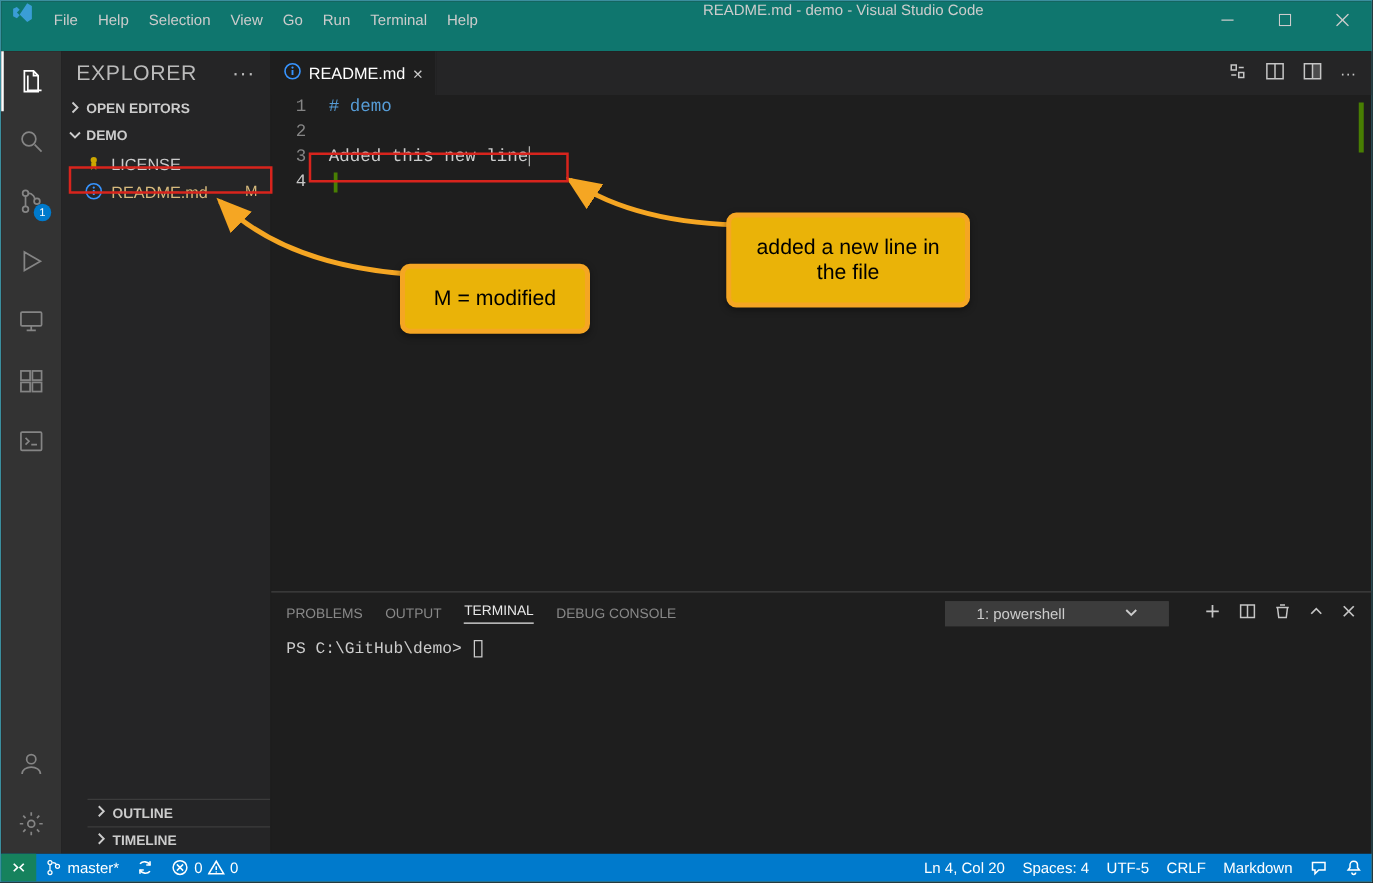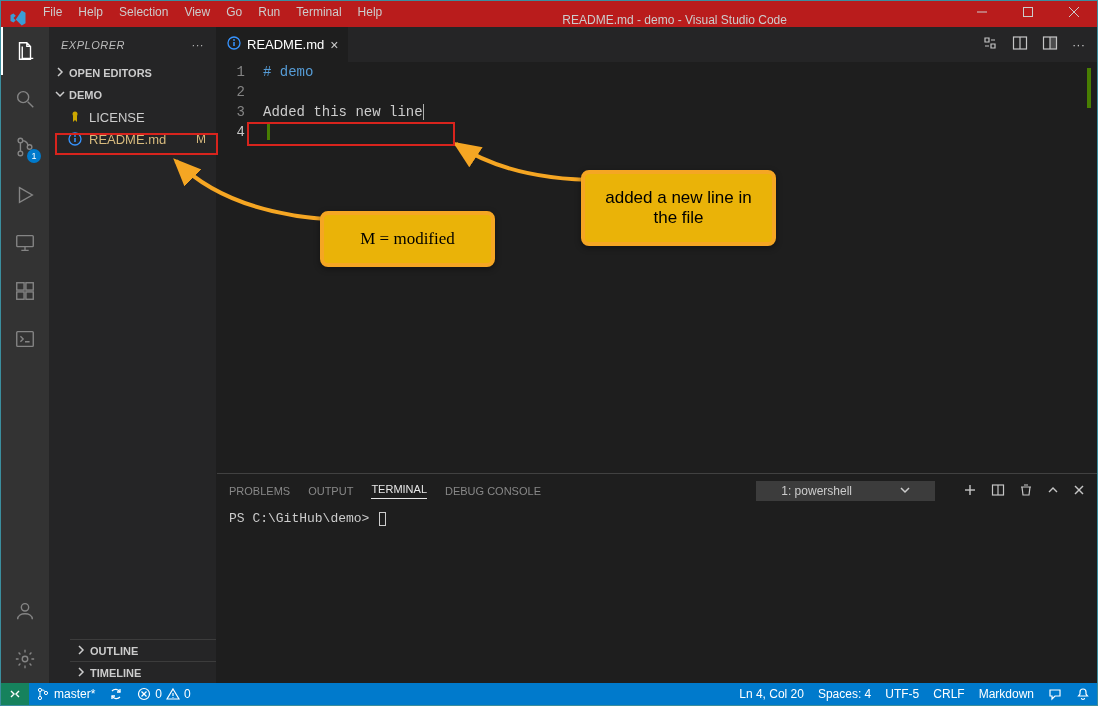--- a/index.html
+++ b/index.html
@@ -18,24 +18,24 @@
 .window {
   border: 1px solid #3b8e9e;
   width: 1098px;
   height: 706px;
   display: flex;
   flex-direction: column;
 }
 
 
 .titlebar {
-  height: 26px;
-  background: #b91c1c;
-  display: flex;
-  align-items: flex-end;
+  height: 40px;
+  background: #0f766e;
+  display: flex;
+  align-items: flex-start;
   color: #ccc;
   font-size: 12px;
 }
 .titlebar .vscode-logo {
   width: 18px; height: 18px;
   margin: 0 8px;
 }
 .titlebar .menus { display: flex; }
 .titlebar .menus .menu-item {
   padding: 0 8px;
@@ -106,24 +106,23 @@
   background: #252526;
   display: flex;
   flex-direction: column;
   border-right: 1px solid #1e1e1e;
 }
 .sidebar .sidebar-header {
   height: 35px;
   display: flex;
   align-items: center;
   padding: 0 12px;
-  font-size: 11px;
+  font-size: 17px;
   letter-spacing: 0.5px;
   color: #bbbbbb;
-  font-style: italic;
 }
 .sidebar .sidebar-header .hdr-actions {
   margin-left: auto;
   color: #bbb;
 }
 .section-title {
   height: 22px;
   display: flex;
   align-items: center;
   padding-left: 6px;
@@ -694,18 +693,18 @@
 </svg>
 <svg class="annot-arrow" style="left:450px; top:140px;" width="200" height="80">
   <defs>
       <marker id="ah2" markerWidth="8" markerHeight="8" refX="6" refY="3" orient="auto">
         <path d="M0,0 L7,3 L0,6 z" fill="#f5a623"></path>
       </marker>
     </defs>
   <path d="M150 40 Q 60 40 6 4" fill="none" stroke="#f5a623" stroke-width="4" marker-end="url(#ah2)"></path>
 </svg>
 
-<div class="callout" style="left:320px; top:211px; width:175px;font-family:Liberation Serif, serif;">
+<div class="callout" style="left:320px; top:211px; width:152px;">
   <span>M = modified</span>
 </div>
 <div class="callout" style="left:581px; top:170px; width:195px;">
   <span>added a new line in the file</span>
 </div>
 
 </body></html>

